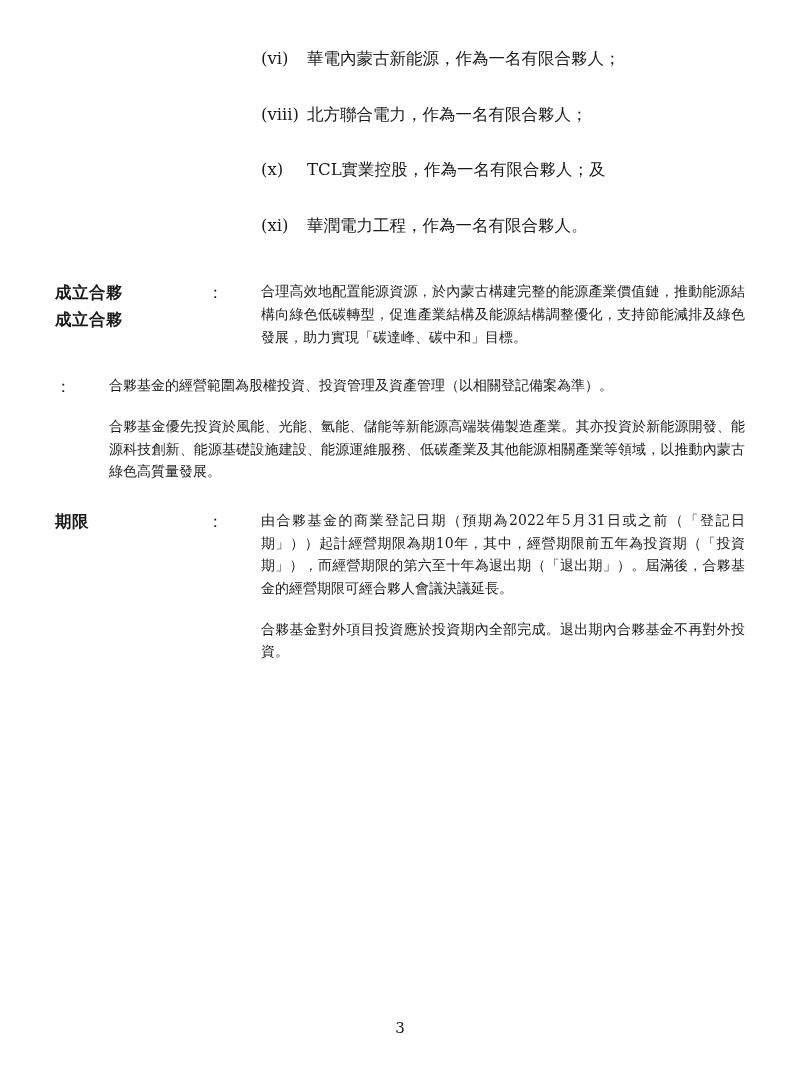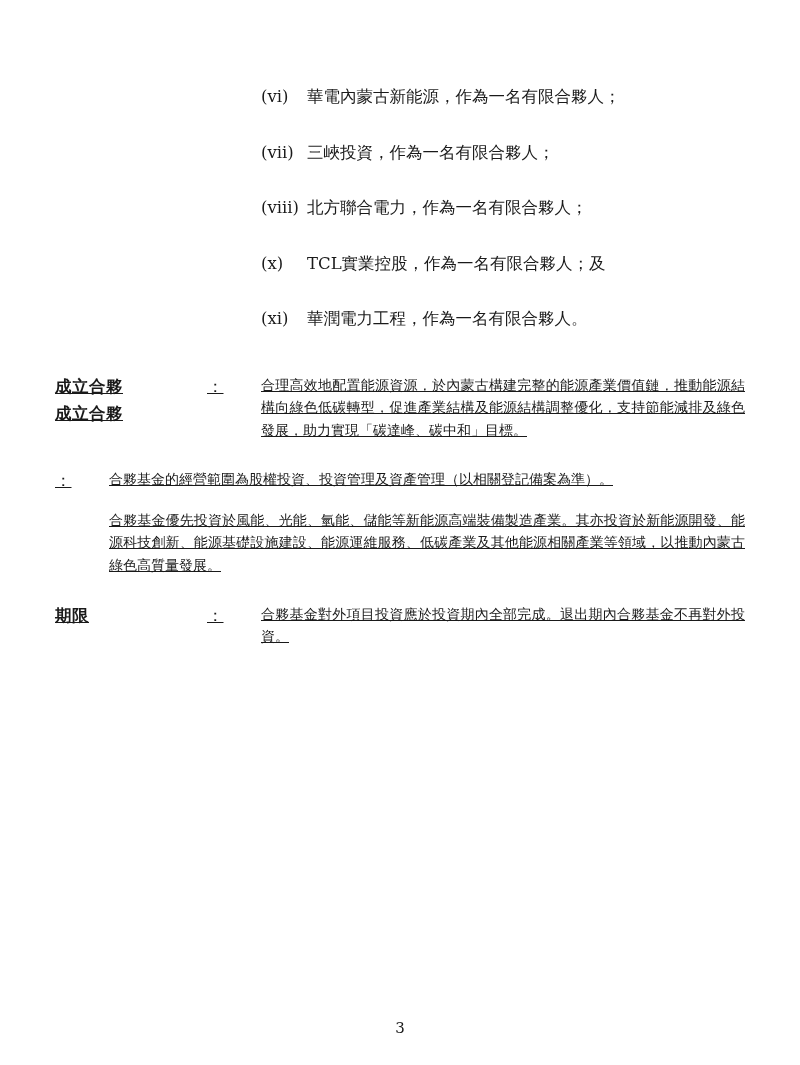--- a/index.html
+++ b/index.html
@@ -40,31 +40,30 @@
     flex: 0 0 46px;
     text-align: left;
     letter-spacing: 0;
   }
   .roman-item .txt {
     flex: 1 1 auto;
   }
   .roman-list-wrap {
     padding-left: 261px;
     padding-right: 60px;
-    padding-top: 84px;
+    padding-top: 46px;
   }
 
   
   .def-row {
     display: flex;
     align-items: flex-start;
     padding-left: 55px;
     padding-right: 55px;
     margin-bottom: 26px;
-    text-decoration: underline;
   }
   .def-label {
     width: 152px;
     flex: 0 0 152px;
     font-weight: bold;
     font-size: 16.5px;
     line-height: 1.62;
     letter-spacing: 0.5px;
   }
   .def-colon {
@@ -105,24 +104,20 @@
   <div class="content">
 
     <div class="roman-list-wrap">
       <div class="roman-list">
 
         <div class="roman-item">
           <span class="num">(vi)</span>
           <span class="txt">華電內蒙古新能源，作為一名有限合夥人；</span>
         </div>
 
-        <div class="roman-item">
-          <span class="num">(vii)</span>
-          <span class="txt">三峽投資，作為一名有限合夥人；</span>
-        </div>
 
         <div class="roman-item">
           <span class="num">(viii)</span>
           <span class="txt">北方聯合電力，作為一名有限合夥人；</span>
         </div>
 
 
         <div class="roman-item">
           <span class="num">(x)</span>
           <span class="txt">TCL實業控股，作為一名有限合夥人；及</span>
@@ -157,20 +152,21 @@
       </div>
     </div>
 
     <div class="def-row">
       <div class="def-label">
         <div>期限</div>
         <div></div>
       </div>
       <div class="def-colon">：</div>
       <div class="def-body">
+        <p>由合夥基金的商業登記日期（預期為2022年5月31日或之前（「登記日期」））起計經營期限為期10年，其中，經營期限前五年為投資期（「投資期」），而經營期限的第六至十年為退出期（「退出期」）。屆滿後，合夥基金的經營期限可經合夥人會議決議延長。</p>
         <p>合夥基金對外項目投資應於投資期內全部完成。退出期內合夥基金不再對外投資。</p>
       </div>
     </div>
 
   </div>
 
   <div class="page-number">3</div>
 </div>
 
 </body></html>

